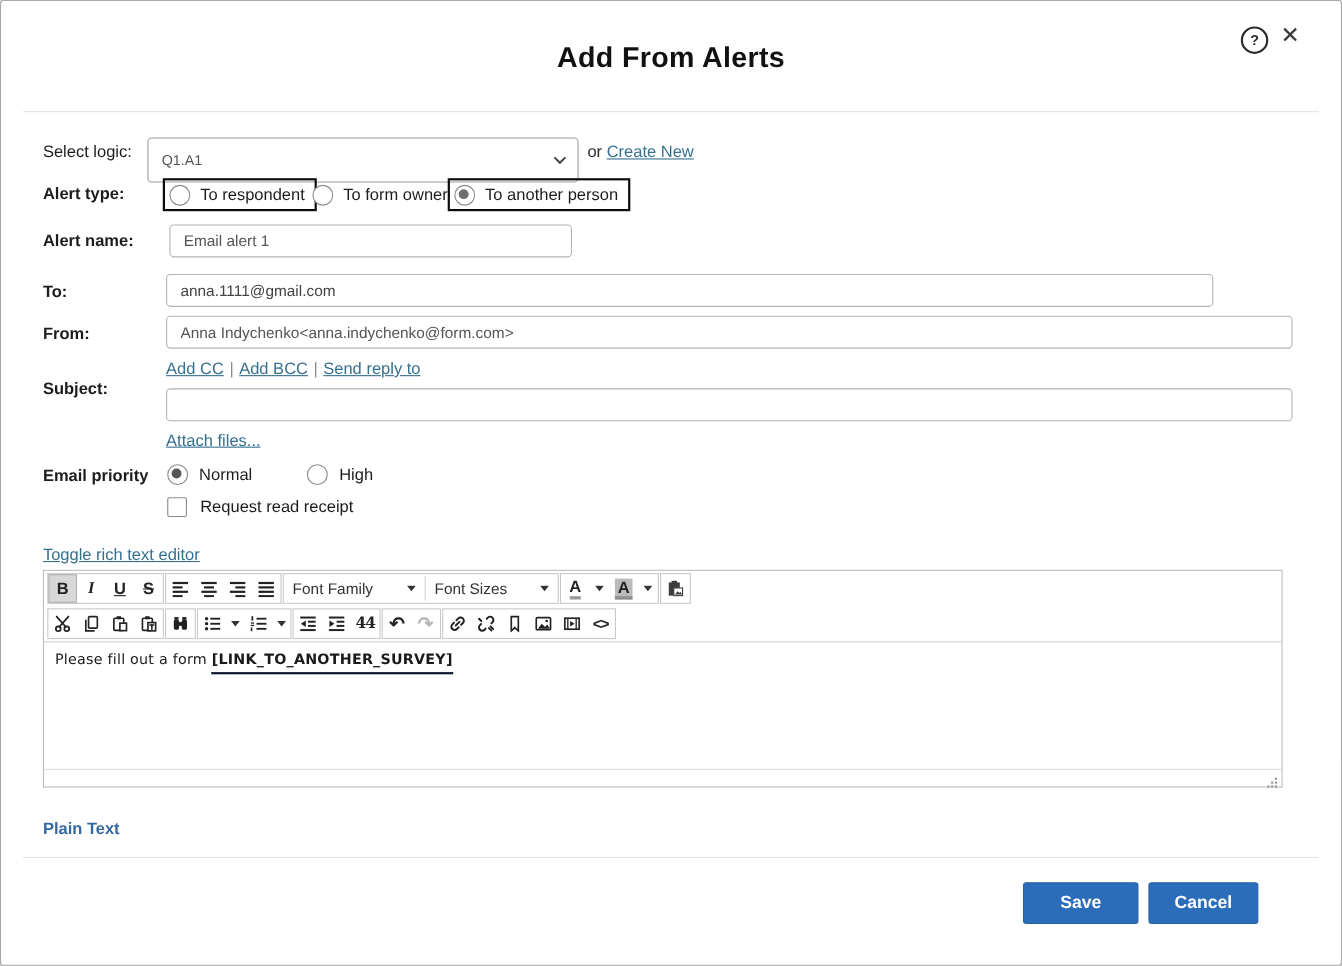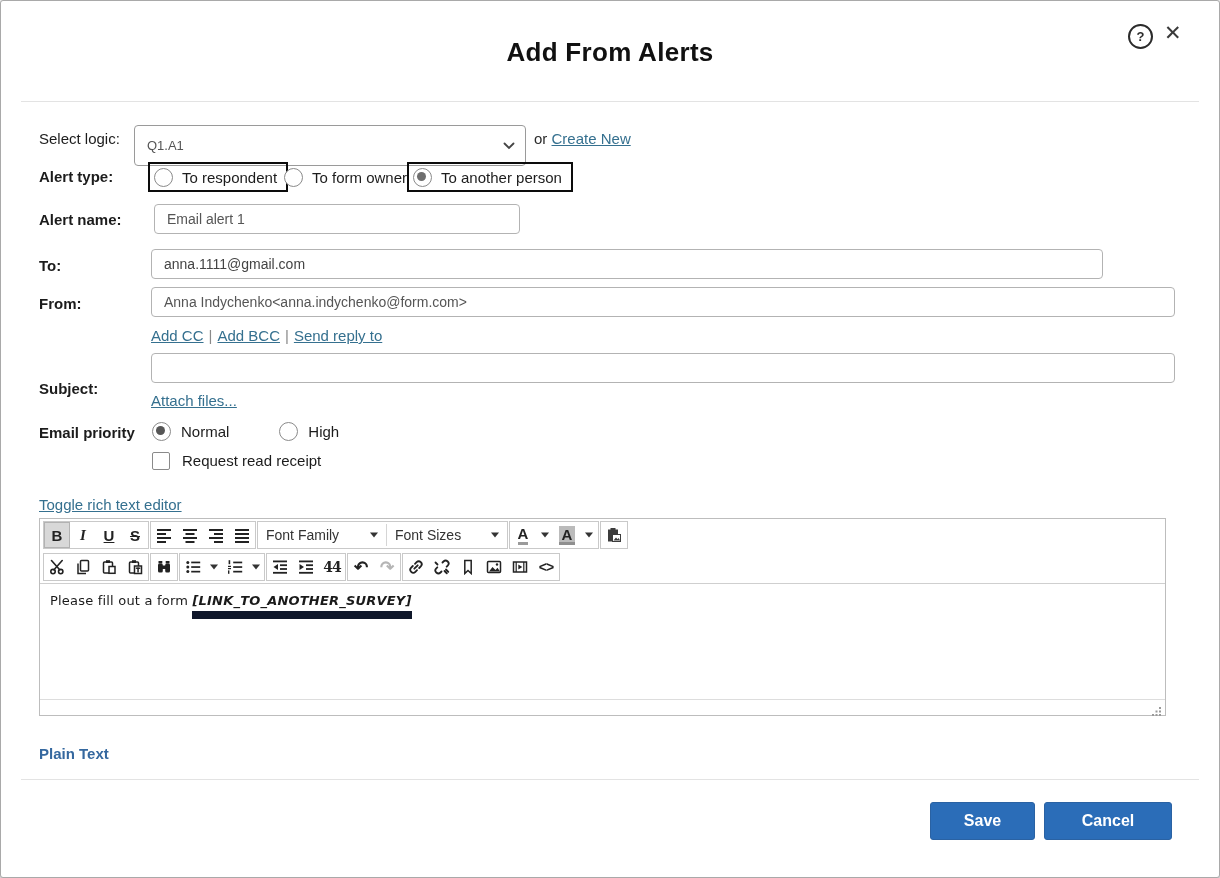--- a/index.html
+++ b/index.html
@@ -37,21 +37,21 @@
   .fsel{display:flex;align-items:center;justify-content:space-between;height:26px;padding:0 8px;cursor:pointer;font-size:14px;color:#333;}
   .caret{margin-left:9px;display:inline-flex;}
   .divi{width:1px;height:22px;background:#d5d5d5;}
   .colorA{font-weight:bold;font-size:15px;line-height:1;padding-bottom:1px;border-bottom:3px solid #9a9a9a;}
   .bgA{background:#bbb;padding:1px 3px 0 3px;border-bottom:3px solid #8f8f8f;}
   .quote66{font-family:"DejaVu Serif",serif;font-weight:bold;font-size:14px;letter-spacing:-1px;}
   .undo{font-size:17px;font-weight:bold;color:#222;}
   .redo{font-size:17px;font-weight:bold;color:#b5b5b5;}
   .codeg{font-weight:bold;font-size:14px;letter-spacing:-1px;}
   #content{height:116px;border-top:1px solid #cfcfcf;padding:9px 10px;font-family:"DejaVu Sans",sans-serif;font-size:13px;color:#1a1a1a;letter-spacing:.2px;box-sizing:border-box;cursor:text;}
-  .linktoken{font-weight:bold;border-bottom:8px solid #0f172a;padding-bottom:3px;font-style:italic;}
+  .linktoken{font-weight:bold;border-bottom:2px solid #0f172a;padding-bottom:3px;}
   #statusbar{height:19px;border-top:1px solid #ddd;position:relative;}
   #grip{position:absolute;right:3px;bottom:2px;cursor:nwse-resize;}
   
   .plaintext{left:38px;top:744px;color:#35689f;font-size:15px;font-weight:bold;cursor:pointer;}
   .btn{height:38px;border-radius:3px;background:#2b6db8;color:#fff;font-size:16px;font-weight:bold;display:flex;align-items:center;justify-content:center;cursor:pointer;border:1px solid #2a62a3;box-sizing:border-box;}
   svg{display:block;}
 </style>
 </head>
 <body>
 
@@ -102,21 +102,21 @@
   <input class="abs txt" style="left: 150px; top: 286px; width: 1024px;" value="Anna Indychenko&lt;anna.indychenko@form.com&gt;">
 
   <div class="abs" style="left:150px;top:326px;display:flex;align-items:center">
     <span class="tealink">Add CC</span>
     <span class="linksep">|</span>
     <span class="tealink">Add BCC</span>
     <span class="linksep">|</span>
     <span class="tealink">Send reply to</span>
   </div>
 
-  <div class="abs lbl bold" style="left:38px;top:379px">Subject:</div>
+  <div class="abs lbl bold" style="left:38px;top:344px">Subject:</div>
   <input class="abs txt" style="left: 150px; top: 352px; width: 1024px;" value="">
 
   <div class="abs tealink" style="left:150px;top:391px">Attach files...</div>
 
   <div class="abs lbl bold" style="left:38px;top:423px">Email priority</div>
   <div class="abs" style="left:151px;top:421px;display:flex;align-items:center;gap:10px">
     <span class="radio sel seld"></span>
     <span class="lbl">Normal</span>
     <span class="radio" style="margin-left:40px"></span>
     <span class="lbl">High</span>
@@ -412,15 +412,15 @@
             </g>
           </svg>
       </span>
     </div>
   </div>
 
   <div class="abs plaintext">Plain Text</div>
   <div class="abs hr" style="top:778px"></div>
 
   <div class="abs btn" style="left:929px;top:801px;width:105px">Save</div>
-  <div class="abs btn" style="left:1043px;top:801px;width:128px">Cancel</div>
+  <div class="abs btn" style="left:1043px;top:801px;width:100px">Cancel</div>
 
 </div>
 
 </body></html>

